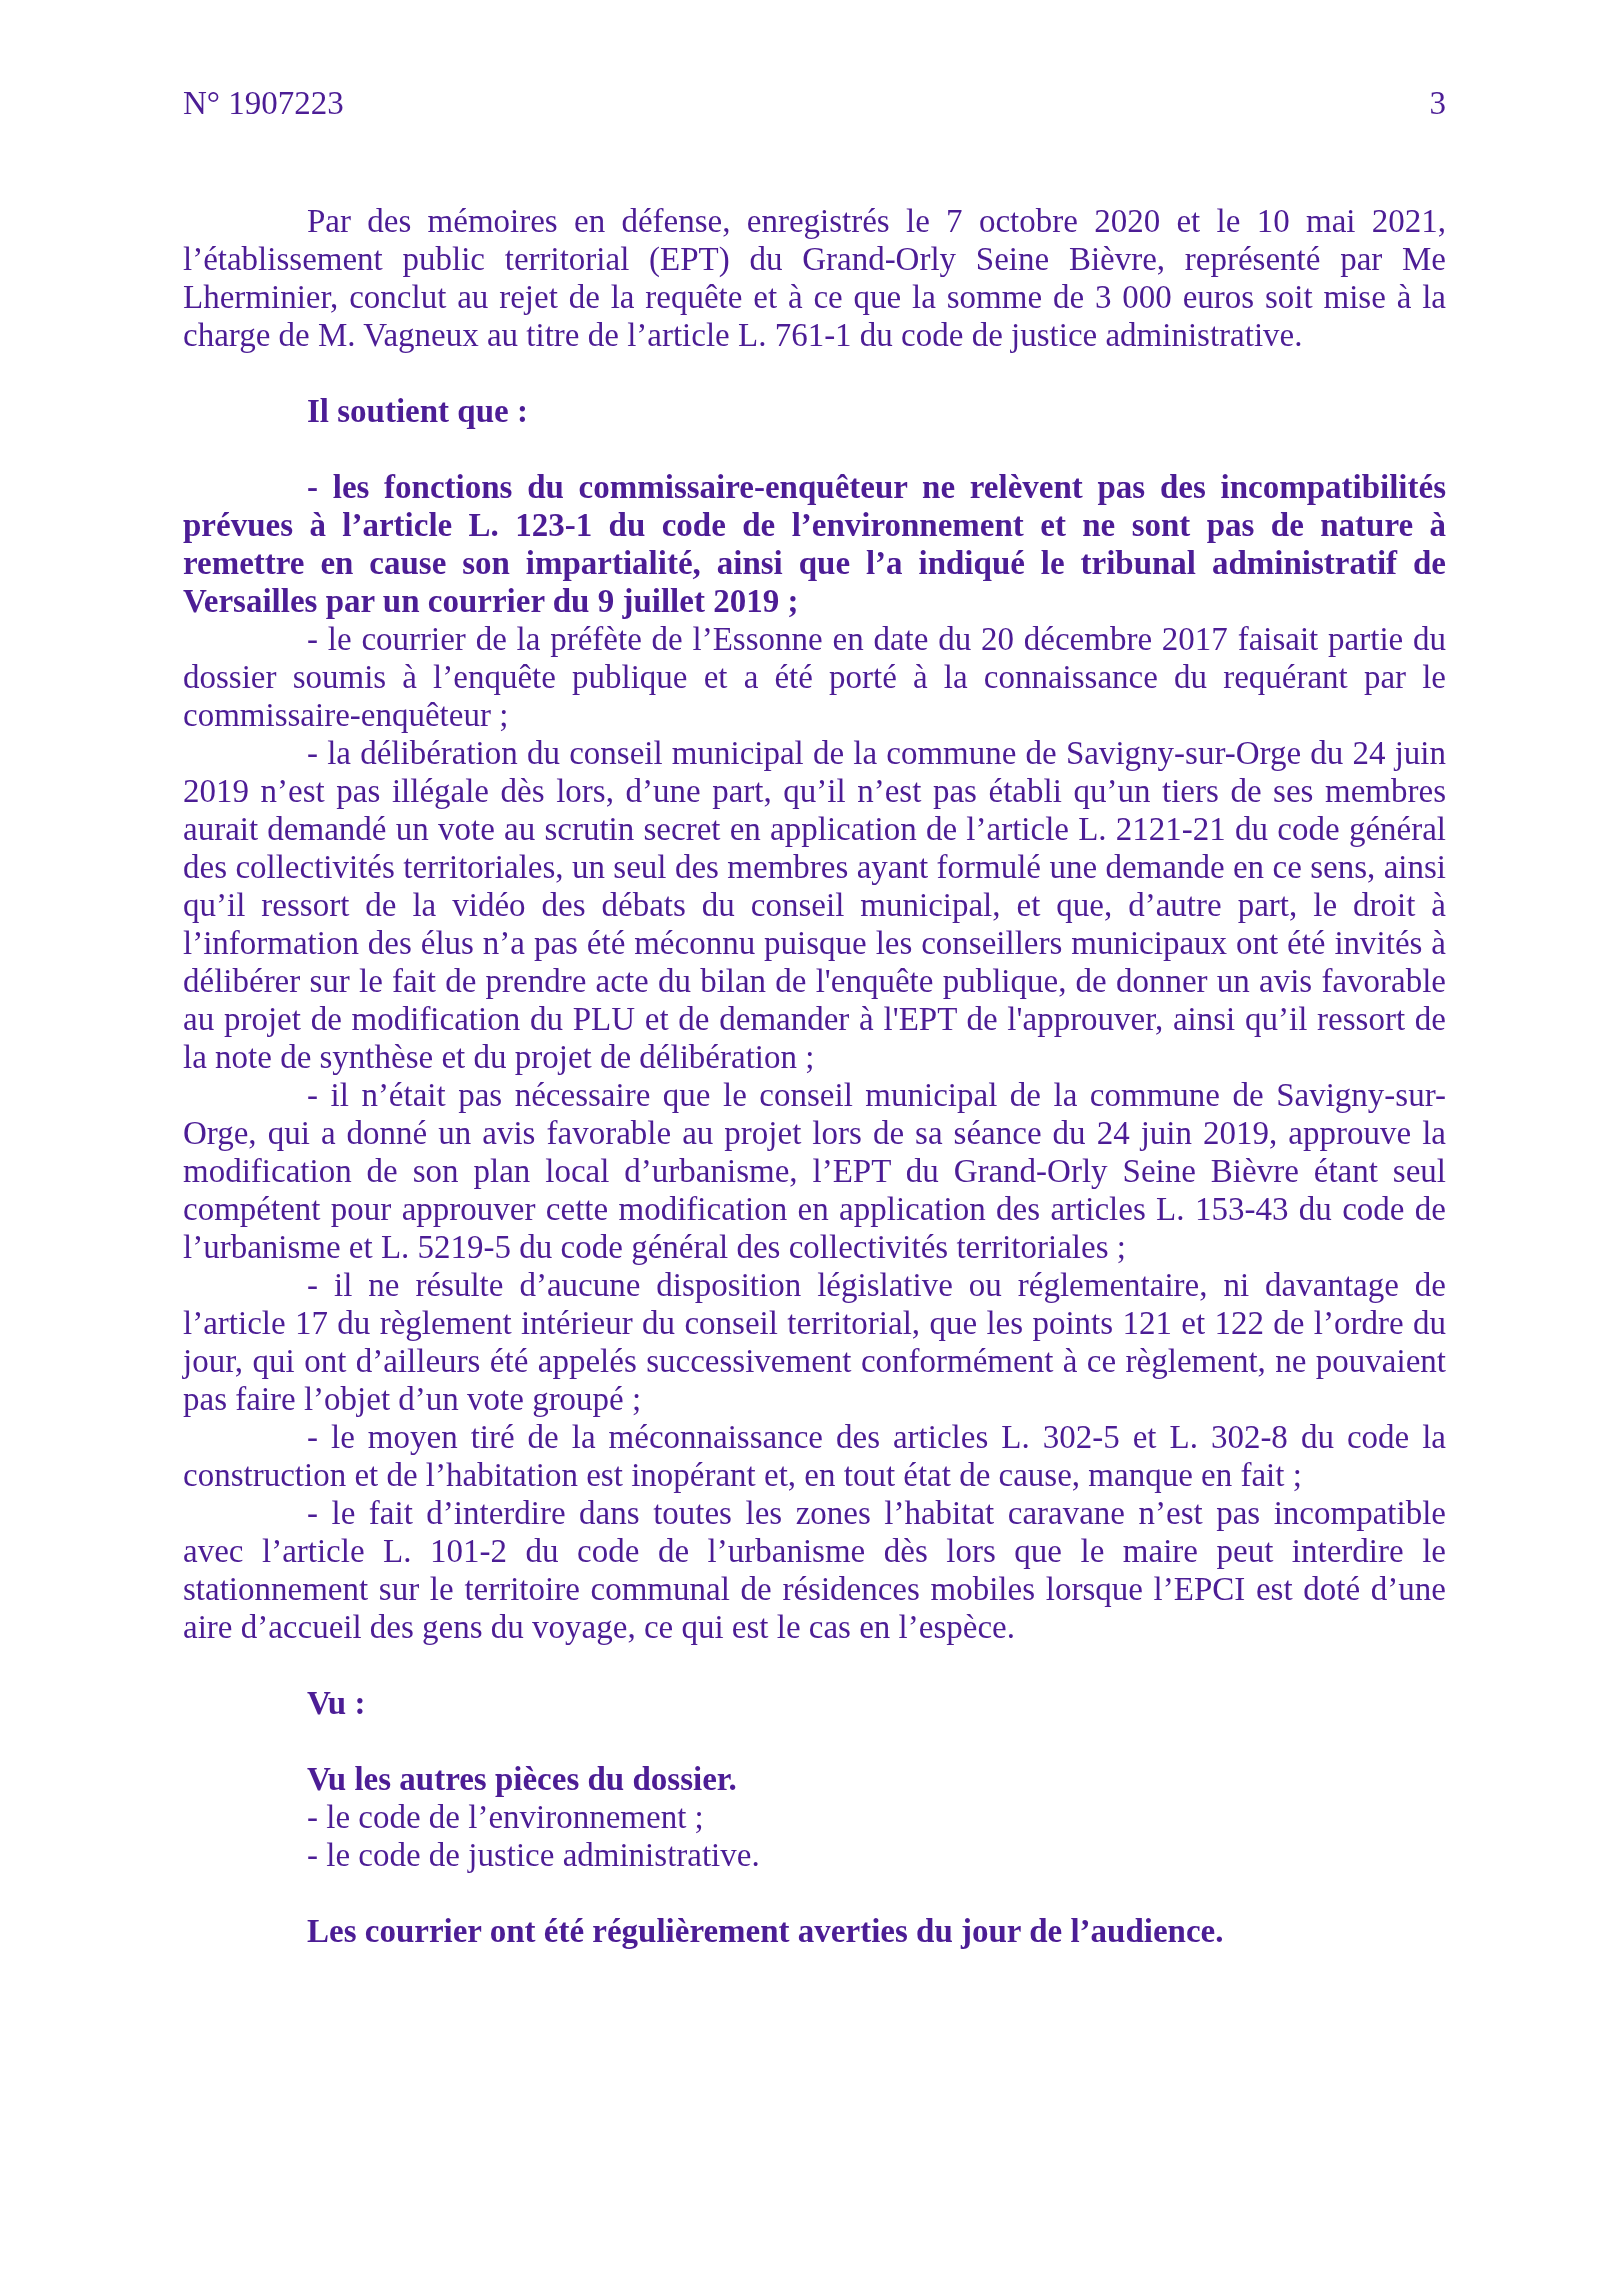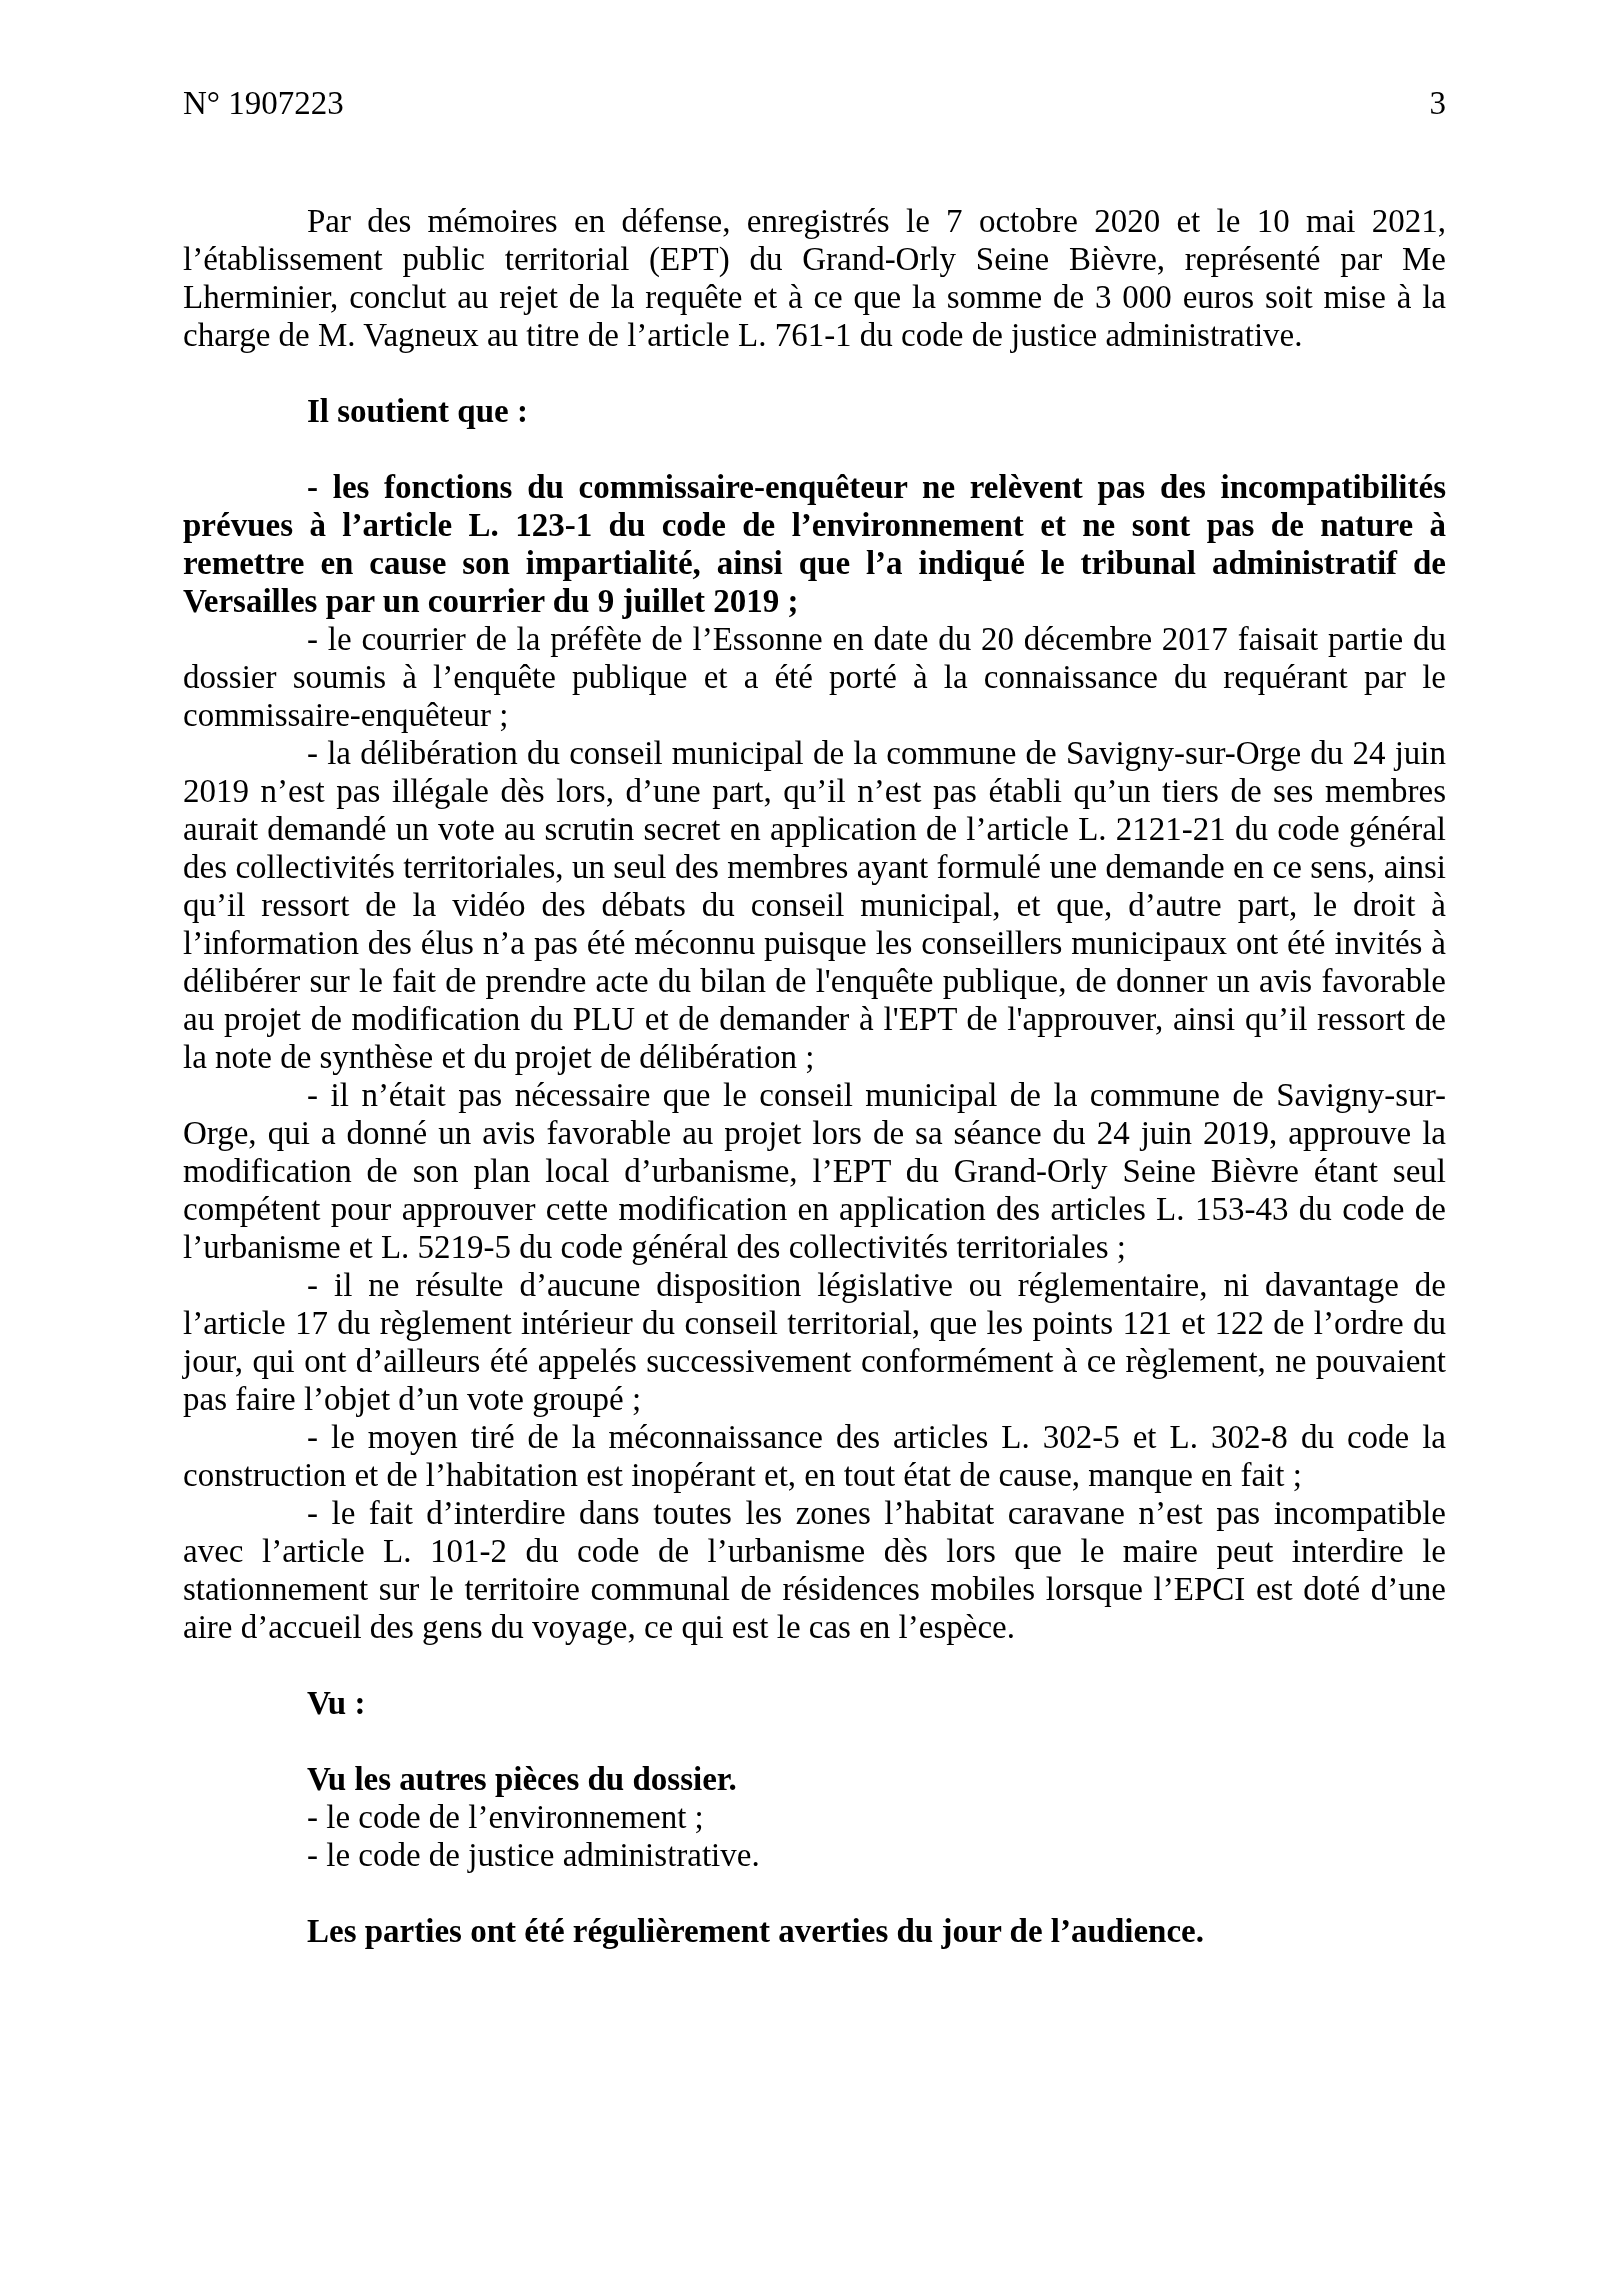--- a/index.html
+++ b/index.html
@@ -6,21 +6,21 @@
     margin: 0;
     padding: 0;
     background: #ffffff;
   }
   .page {
     position: relative;
     width: 1623px;
     height: 2295px;
     box-sizing: border-box;
     background: #ffffff;
-    color: #000000;
+    color: #4c1d95;
     font-family: "Liberation Serif", "DejaVu Serif", serif;
     font-size: 33px;
     line-height: 38px;
     padding: 84px 177px 0 183px;
     overflow: hidden;
   }
   .page-header {
     display: flex;
     justify-content: space-between;
     align-items: baseline;
@@ -55,17 +55,17 @@
     <p>- le courrier de la préfète de l’Essonne en date du 20 décembre 2017 faisait partie du dossier soumis à l’enquête publique et a été porté à la connaissance du requérant par le commissaire-enquêteur ;</p>
     <p>- la délibération du conseil municipal de la commune de Savigny-sur-Orge du 24 juin 2019 n’est pas illégale dès lors, d’une part, qu’il n’est pas établi qu’un tiers de ses membres aurait demandé un vote au scrutin secret en application de l’article L. 2121-21 du code général des collectivités territoriales, un seul des membres ayant formulé une demande en ce sens, ainsi qu’il ressort de la vidéo des débats du conseil municipal, et que, d’autre part, le droit à l’information des élus n’a pas été méconnu puisque les conseillers municipaux ont été invités à délibérer sur le fait de prendre acte du bilan de l'enquête publique, de donner un avis favorable au projet de  modification du PLU et de demander à l'EPT de l'approuver, ainsi qu’il ressort de la note de synthèse et du projet de délibération ;</p>
     <p>- il n’était pas nécessaire que le conseil municipal de la commune de Savigny-sur-Orge, qui a donné un avis favorable au projet lors de sa séance du 24 juin 2019, approuve la modification de son plan local d’urbanisme, l’EPT du Grand-Orly Seine Bièvre étant seul compétent pour approuver cette modification en application des articles L. 153-43 du code de l’urbanisme et L. 5219-5 du code général des collectivités territoriales ;</p>
     <p>- il ne résulte d’aucune disposition législative ou réglementaire, ni davantage de l’article 17 du règlement intérieur du conseil territorial, que les points 121 et 122 de l’ordre du jour, qui ont d’ailleurs été appelés successivement conformément à ce règlement, ne pouvaient pas faire l’objet d’un vote groupé ;</p>
     <p>- le moyen tiré de la méconnaissance des articles L. 302-5 et L. 302-8 du code la construction et de l’habitation est inopérant et, en tout état de cause, manque en fait ;</p>
     <p>- le fait d’interdire dans toutes les zones l’habitat caravane n’est pas incompatible avec l’article L. 101-2 du code de l’urbanisme dès lors que le maire peut interdire le stationnement sur le territoire communal de résidences mobiles lorsque l’EPCI est doté d’une aire d’accueil des gens du voyage, ce qui est le cas en l’espèce.</p>
     <p class="gap">Vu :</p>
     <p class="gap">Vu les autres pièces du dossier.</p>
     <p>- le code de l’environnement ;</p>
     <p>- le code de justice administrative.</p>
-    <p class="gap">Les parties ont été régulièrement averties du jour de l’audience.</p>
+    <p class="gap">Les courrier ont été régulièrement averties du jour de l’audience.</p>
   </main>
 
 </div>
 
 
 </body></html>

